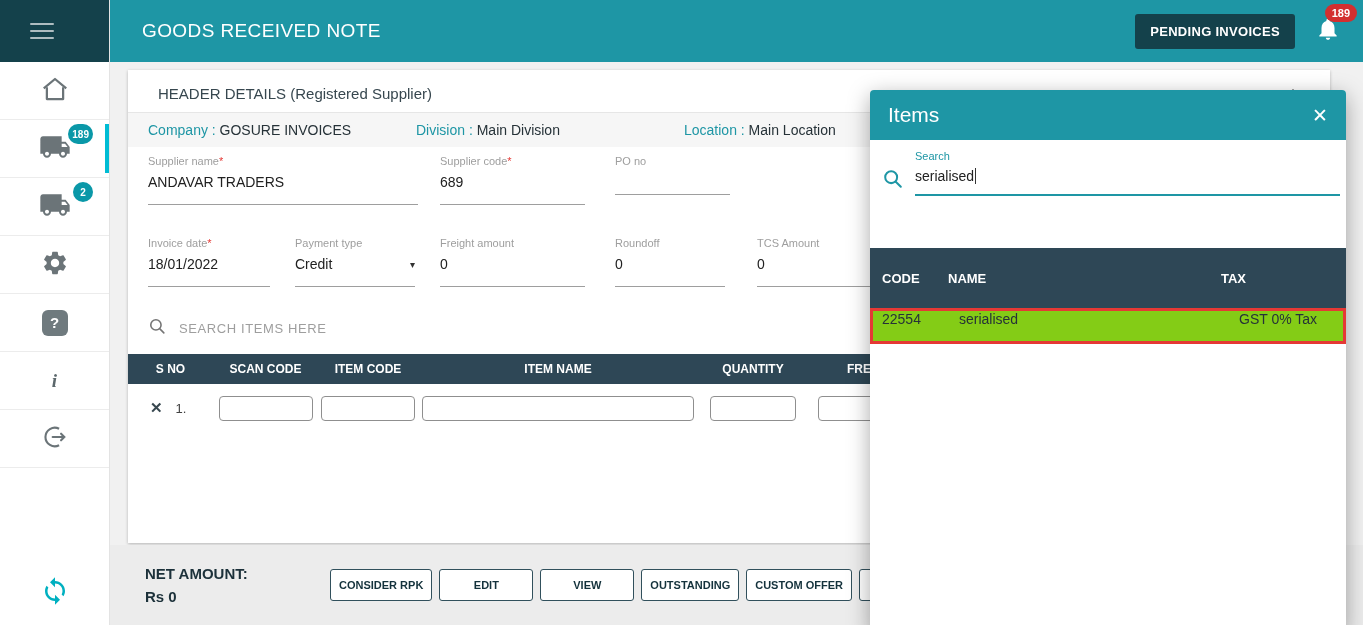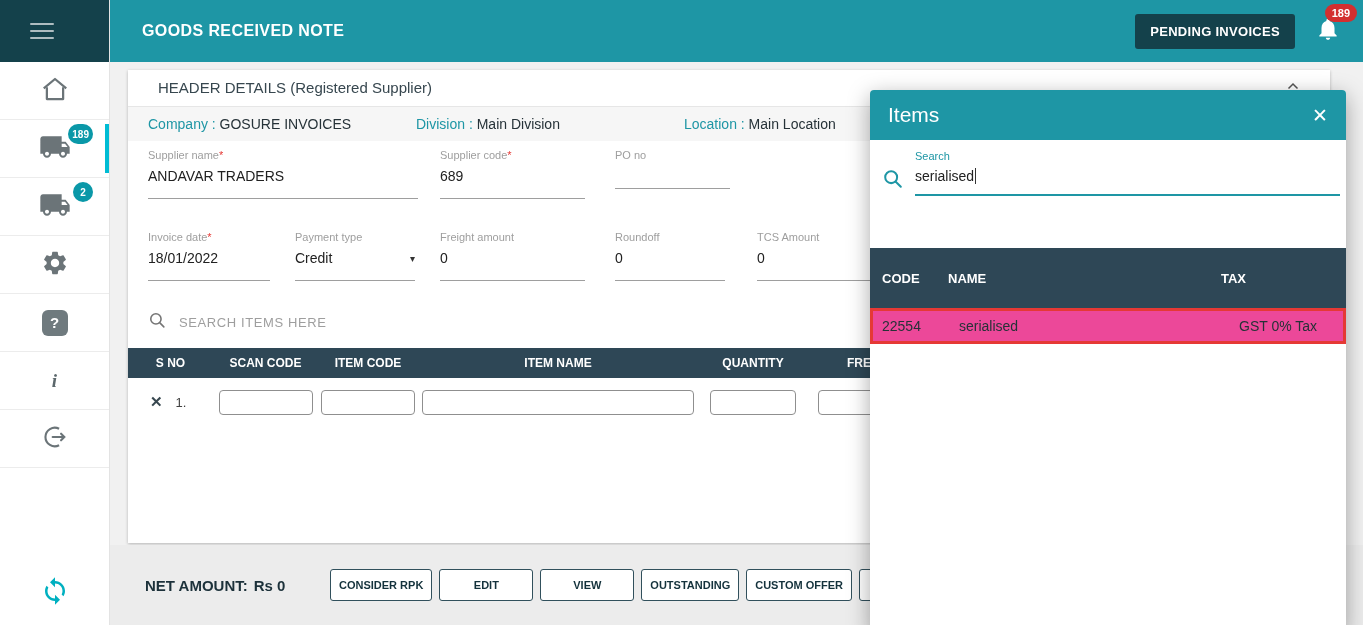--- a/index.html
+++ b/index.html
@@ -14,30 +14,30 @@
   .nav-item { position:relative; height:58px; display:flex; align-items:center; justify-content:center; border-bottom:1px solid #ececec; cursor:pointer; }
   .nav-item .nbadge { position:absolute; top:4px; right:16px; min-width:20px; height:20px; border-radius:10px; background:#0a98a8; color:#fff; font-size:10px; font-weight:bold; display:flex; align-items:center; justify-content:center; padding:0 4px; }
   .nav-item.active::after { content:""; position:absolute; right:0; top:4px; bottom:4px; width:4px; background:#00bcd4; }
   .help-box { width:26px; height:26px; background:#6f7a7e; border-radius:6px; color:#fff; font-weight:bold; font-size:15px; display:flex; align-items:center; justify-content:center; }
   .info-i { font-family:"Liberation Serif", serif; font-style:italic; font-weight:bold; font-size:19px; color:#5c686c; }
   .side-refresh { margin-top:auto; height:64px; display:flex; align-items:center; justify-content:center; cursor:pointer; }
 
   
   .main { flex:1; display:flex; flex-direction:column; position:relative; }
   .topbar { height:62px; background:#1e96a5; display:flex; align-items:center; padding:0 22px 0 32px; color:#fff; flex:0 0 auto; }
-  .topbar-title { font-size:16px; font-weight:700; letter-spacing:0.4px; }
+  .topbar-title { font-size:19px; font-weight:400; letter-spacing:0.4px; }
   .topbar-right { margin-left:auto; display:flex; align-items:center; gap:20px; }
   .pending-btn { background:#14414b; color:#fff; font-family:inherit; font-weight:bold; font-size:13px; padding:10px 15px; border:none; border-radius:3px; letter-spacing:0.3px; cursor:pointer; }
   .bell-wrap { position:relative; cursor:pointer; }
   .notif-badge { position:absolute; top:-12px; right:-16px; background:#d32f2f; color:#fff; font-size:11px; font-weight:bold; border-radius:10px; padding:3px 7px; }
 
   
   .content { flex:1; padding:8px 0 0 18px; overflow:hidden; }
   .card { background:#fff; width:1202px; height:calc(100% - 2px); box-shadow:0 1px 3px rgba(0,0,0,0.25); }
-  .card-head { display:flex; align-items:center; padding:8px 28px 10px 30px; border-bottom:1px solid #e6e6e6; }
+  .card-head { display:flex; align-items:center; padding:14px 28px 10px 30px; border-bottom:1px solid #e6e6e6; }
   .card-title { font-size:15px; color:#37474f; }
   .chevron-btn { margin-left:auto; cursor:pointer; line-height:0; }
   .company-row { display:flex; background:#f6f6f6; padding:9px 20px; font-size:14px; }
   .company-seg { width:268px; white-space:nowrap; }
   .seg-label { color:#1e96a5; }
   .seg-value { color:#263238; }
 
   .fields { position:relative; height:168px; }
   .field { position:absolute; }
   .f-label { font-size:11px; color:#9e9e9e; }
@@ -56,41 +56,41 @@
   .gc { display:flex; align-items:center; justify-content:center; }
   .gc1 { width:85px; justify-content:flex-start; padding-left:22px; gap:13px; }
   .gc2 { width:105px; } .gc3 { width:100px; } .gc4 { width:280px; } .gc5 { width:110px; } .gc6 { width:110px; }
   .del-x { color:#37474f; font-size:15px; font-weight:bold; cursor:pointer; }
   .sno { font-size:13px; color:#424242; }
   .cell-input { height:25px; border:1px solid #8f8f8f; border-radius:4px; outline:none; font-family:inherit; font-size:13px; padding:0 6px; }
   .w-sm { width:94px; } .w-md { width:272px; } .w-qty { width:86px; } .w-free { width:90px; }
 
   
   .bottombar { height:80px; background:#ececec; display:flex; align-items:center; padding-left:35px; flex:0 0 auto; }
-  .net-block { width:185px; display:flex; flex-direction:row; gap:6px; }
+  .net-block { width:185px; display:flex; flex-direction:column; gap:6px; }
   .net-label, .net-value { font-size:15px; font-weight:bold; color:#1c313a; }
   .foot-btns { display:flex; gap:7px; }
   .foot-btn { background:#fff; border:1px solid #31505c; border-radius:3px; color:#14323c; font-family:inherit; font-size:11px; font-weight:bold; padding:9px 8px; min-width:94px; cursor:pointer; }
 
   
   .modal { position:absolute; left:870px; top:90px; width:476px; height:541px; background:#fff; box-shadow:0 6px 22px rgba(0,0,0,0.35); z-index:10; border-radius:4px 4px 0 0; display:flex; flex-direction:column; }
   .modal-head { background:#1e96a5; color:#fff; height:50px; display:flex; align-items:center; padding:0 18px; border-radius:4px 4px 0 0; flex:0 0 auto; }
   .modal-title { font-size:21px; }
   .modal-close { margin-left:auto; font-size:19px; cursor:pointer; }
   .modal-search-label { color:#1e96a5; font-size:11px; margin:10px 0 0 45px; }
   .modal-search { display:flex; align-items:flex-start; padding:2px 6px 0 12px; cursor:text; }
   .modal-search svg { margin:4px 11px 0 0; }
   .modal-search-field { flex:1; border-bottom:2px solid #1e96a5; padding:4px 0 10px; font-size:14px; color:#212121; display:flex; align-items:center; }
   .caret { width:0; border-left:1px solid #333; height:16px; margin-left:1px; }
   .modal-table { margin-top:52px; }
   .m-head { display:flex; background:#2e4756; color:#fff; font-weight:bold; font-size:13px; height:60px; align-items:center; }
   .mh-code { width:78px; padding-left:12px; }
   .mh-name { width:273px; }
   .mh-tax { flex:1; }
-  .m-row { display:flex; align-items:center; background:#ec4899; border:3px solid #e53935; height:36px; font-size:14px; color:#263238; cursor:pointer; }
+  .m-row { display:flex; align-items:flex-start; background:#84cc16; border:3px solid #e53935; height:36px; font-size:14px; color:#263238; cursor:pointer; }
   .mr-code { width:78px; padding-left:9px; }
   .mr-name { width:272px; padding-left:8px; }
   .mr-tax { flex:1; padding-left:16px; }
 </style>
 </head>
 <body>
 
 <div class="app">
 
   <aside class="sidebar">

